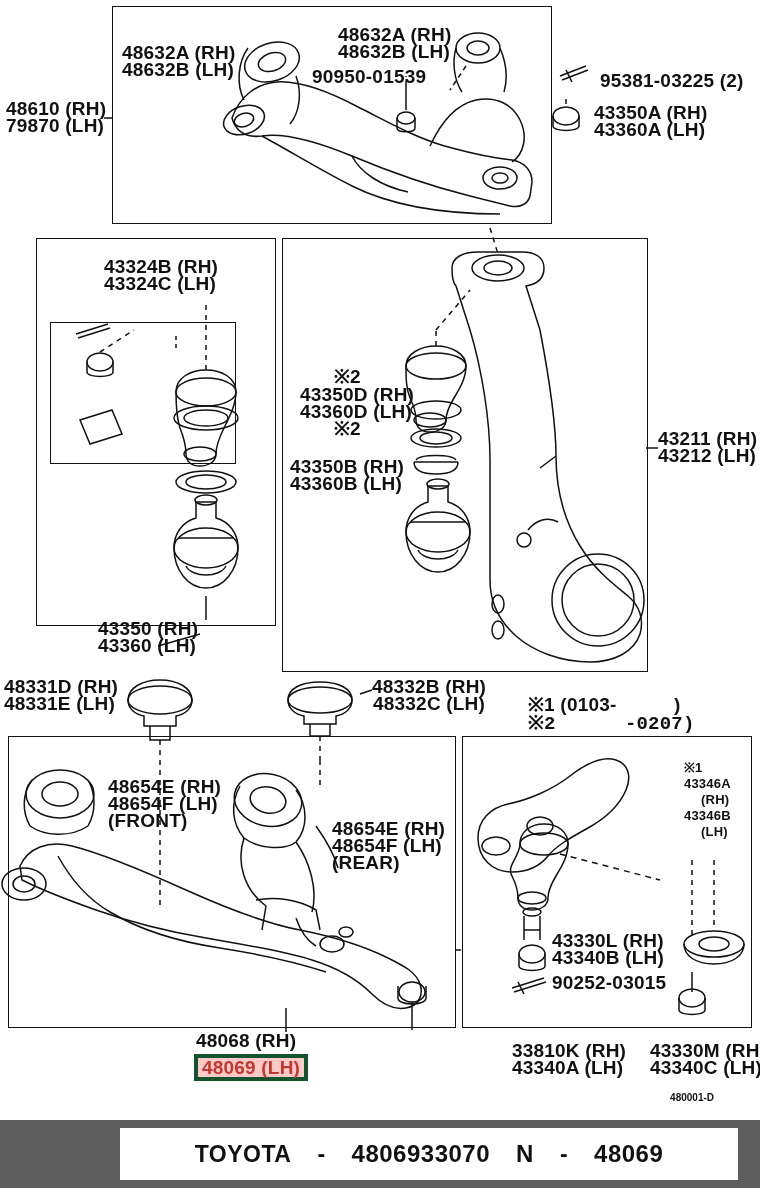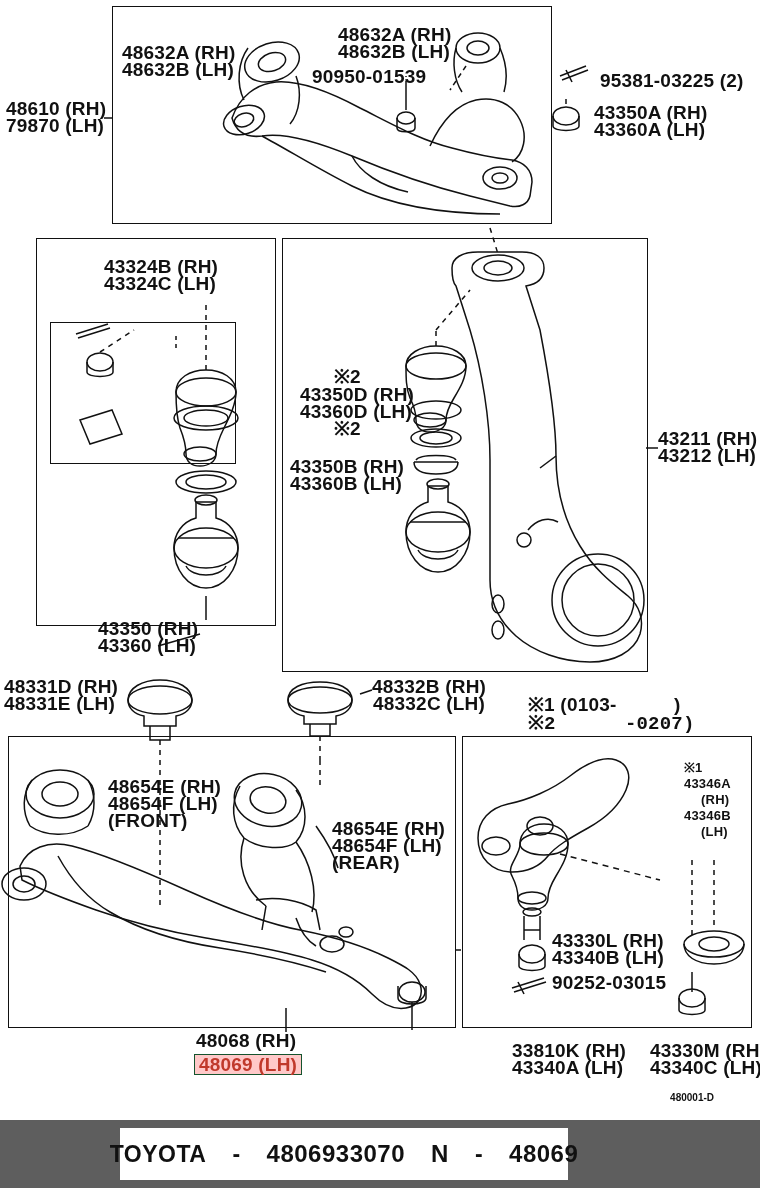--- a/index.html
+++ b/index.html
@@ -19,36 +19,36 @@
     font-weight:bold;
     color:#111;
     line-height:17px;
     white-space:pre;
     letter-spacing:0.2px;
   }
   .lbl.small{font-size:13px;line-height:16px;}
   .highlight{
     background:#ffc9c9;
     color:#c0392b;
-    border:1px solid #14532d;
+    border:4px solid #14532d;
     padding:1px 4px;
   }
   .box{
     position:absolute;
     border:1.6px solid #111;
     box-sizing:border-box;
   }
   .box.thin{border-width:1.2px;}
   svg.art{position:absolute;left:0;top:0;width:760px;height:1120px;pointer-events:none;}
   .footer{
     position:absolute;left:0;top:1120px;width:760px;height:68px;
     background:#5e5e5e;
   }
   .footer-inner{
-    position:absolute;left:120px;top:1128px;width:448px;height:52px;
+    position:absolute;left:120px;top:1128px;width:618px;height:52px;
     background:#ffffff;
     display:flex;align-items:center;justify-content:center;gap:26px;
     font-size:24px;font-weight:bold;color:#111;
     letter-spacing:0.5px;
   }
   .footer-inner .brand{font-size:23px;}
   .footer-inner .sep{font-size:23px;}
   .code-bottom{
     position:absolute;right:46px;top:1092px;
     font-size:10px;font-weight:bold;color:#111;

